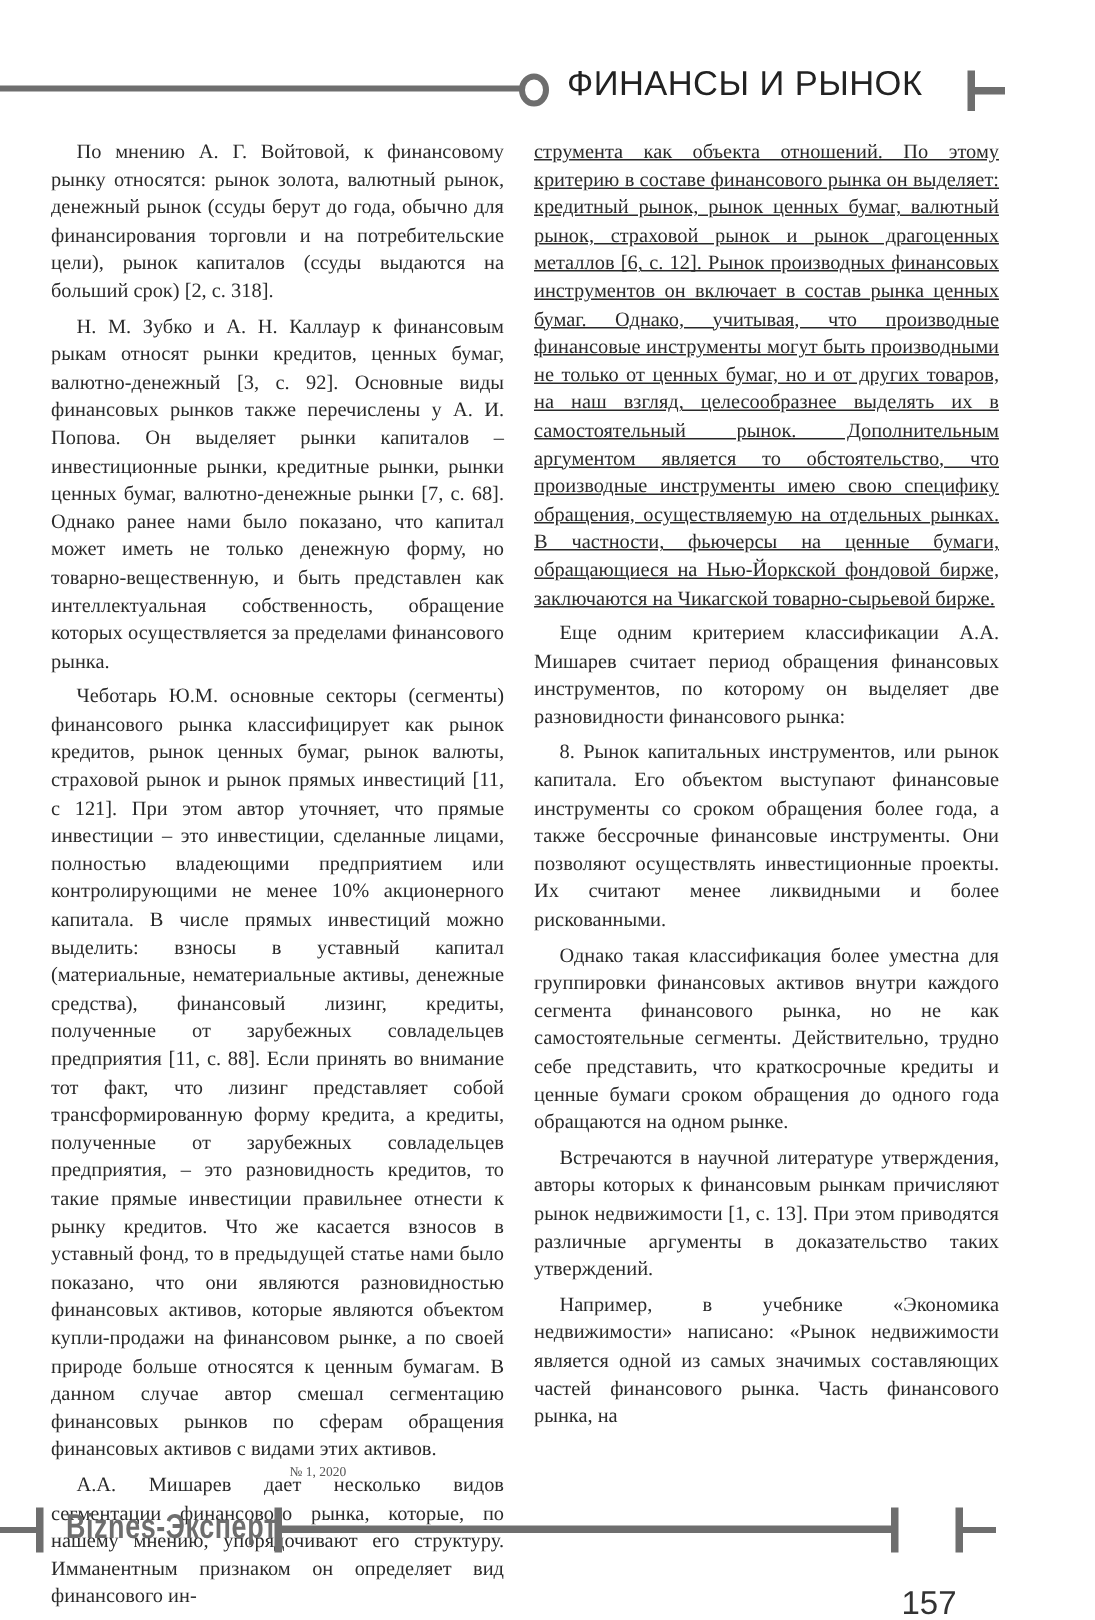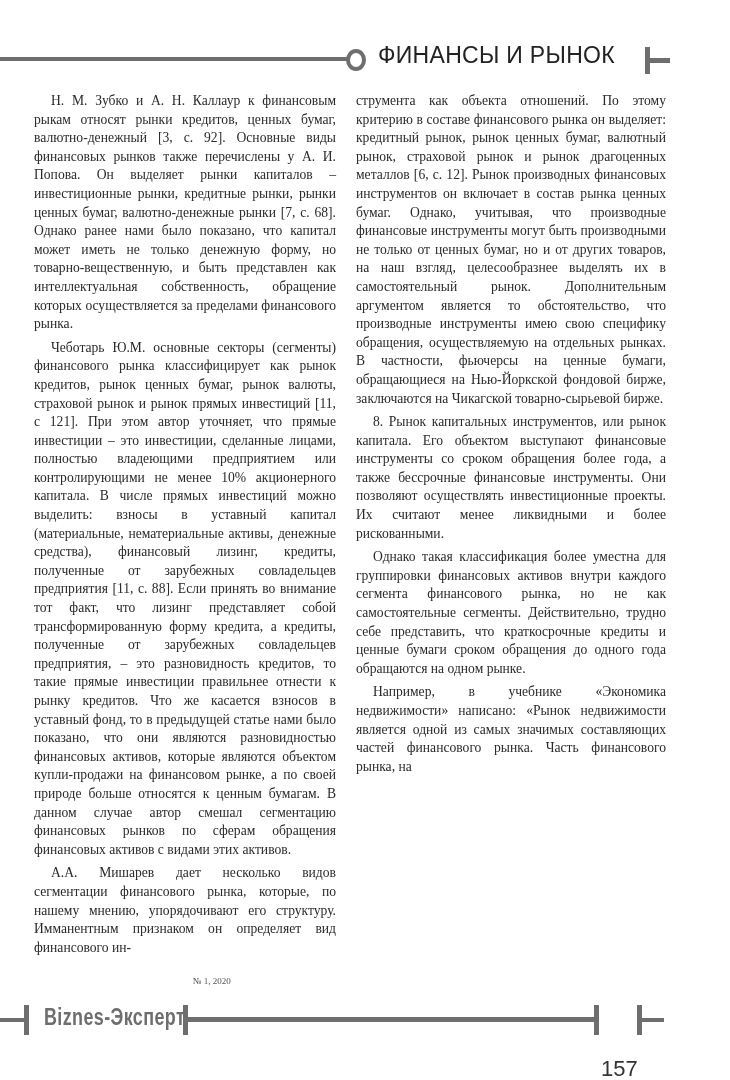--- a/index.html
+++ b/index.html
@@ -10,21 +10,21 @@
   .hdr-ring { position:absolute; left:346px; top:49px; width:12px; height:14px; border:4px solid #6e6e6e; border-radius:50%; background:#fff; }
   .hdr-title { position:absolute; left:378px; top:42px; font-family:"Liberation Sans","DejaVu Sans",sans-serif; font-size:23px; letter-spacing:0.3px; color:#222; white-space:nowrap; }
   .hdr-bar-v { position:absolute; left:645px; top:47px; width:5px; height:27px; background:#6e6e6e; }
   .hdr-bar-h { position:absolute; left:650px; top:58px; width:20px; height:5px; background:#6e6e6e; }
 
   
   .col { position:absolute; top:92px; font-size:13.6px; line-height:18.6px; text-align:justify; hyphens:manual; }
   .col-left { left:34px; width:302px; }
   .col-right { left:356px; width:310px; }
   .col p { margin:0 0 5px 0; text-indent:17px; }
-  .col p.cont { text-indent:0; }
+  .col p.cont { text-indent:0;text-decoration:underline; }
 
   
   .ft-line-l { position:absolute; left:0; top:1018px; width:24px; height:4px; background:#6e6e6e; }
   .ft-bar-l { position:absolute; left:24px; top:1005px; width:5px; height:30px; background:#6e6e6e; }
   .ft-brand { position:absolute; left:44px; top:1004px; font-family:"Liberation Sans","DejaVu Sans",sans-serif; font-weight:bold; font-size:23px; color:#6e6e6e; transform:scaleX(0.78); transform-origin:left top; letter-spacing:0.5px; white-space:nowrap; }
   .ft-bar-m { position:absolute; left:183px; top:1005px; width:5px; height:30px; background:#6e6e6e; }
   .ft-line-m { position:absolute; left:188px; top:1017px; width:406px; height:5px; background:#6e6e6e; }
   .ft-issue { position:absolute; left:193px; top:976px; font-size:9px; color:#555; white-space:nowrap; }
   .ft-bar-r1 { position:absolute; left:594px; top:1005px; width:5px; height:30px; background:#6e6e6e; }
   .ft-page { position:absolute; left:601px; top:1056px; font-family:"Liberation Sans","DejaVu Sans",sans-serif; font-size:22px; color:#333; }
@@ -36,29 +36,32 @@
 
 <div>
   <div class="hdr-line"></div>
   <div class="hdr-ring"></div>
   <div class="hdr-title">ФИНАНСЫ И РЫНОК</div>
   <div class="hdr-bar-v"></div>
   <div class="hdr-bar-h"></div>
 </div>
 
 <div class="col col-left">
+  <p>По мнению А. Г. Войтовой, к финансовому рынку относятся: рынок золота, валютный рынок, денежный рынок (ссуды берут до года, обычно для финансирования торговли и на потребительские цели), рынок капиталов (ссуды выдаются на больший срок) [2, с. 318].</p>
   <p>Н. М. Зубко и А. Н. Каллаур к финансовым рыкам относят рынки кредитов, ценных бумаг, валютно-денежный [3, с. 92]. Основные виды финансовых рынков также перечислены у А. И. Попова. Он выделяет рынки капиталов – инвестиционные рынки, кредитные рынки, рынки ценных бумаг, валютно-денежные рынки [7, с. 68]. Однако ранее нами было показано, что капитал может иметь не только денежную форму, но товарно-вещественную, и быть представлен как интеллектуальная собственность, обращение которых осуществляется за пределами финансового рынка.</p>
   <p>Чеботарь Ю.М. основные секторы (сегменты) финансового рынка классифицирует как рынок кредитов, рынок ценных бумаг, рынок валюты, страховой рынок и рынок прямых инвестиций [11, с 121]. При этом автор уточняет, что прямые инвестиции – это инвестиции, сделанные лицами, полностью владеющими предприятием или контролирующими не менее 10% акционерного капитала. В числе прямых инвестиций можно выделить: взносы в уставный капитал (материальные, нематериальные активы, денежные средства), финансовый лизинг, кредиты, полученные от зарубежных совладельцев предприятия [11, с. 88]. Если принять во внимание тот факт, что лизинг представляет собой трансформированную форму кредита, а кредиты, полученные от зарубежных совладельцев предприятия, – это разновидность кредитов, то такие прямые инвестиции правильнее отнести к рынку кредитов. Что же касается взносов в уставный фонд, то в предыдущей статье нами было показано, что они являются разновидностью финансовых активов, которые являются объектом купли-продажи на финансовом рынке, а по своей природе больше относятся к ценным бумагам. В данном случае автор смешал сегментацию финансовых рынков по сферам обращения финансовых активов с видами этих активов.</p>
   <p>А.А. Мишарев дает несколько видов сегментации финансового рынка, которые, по нашему мнению, упорядочивают его структуру. Имманентным признаком он определяет вид финансового ин-</p>
 </div>
 
 <div class="col col-right">
   <p class="cont">струмента как объекта отношений. По этому критерию в составе финансового рынка он выделяет: кредитный рынок, рынок ценных бумаг, валютный рынок, страховой рынок и рынок драгоценных металлов [6, с. 12]. Рынок производных финансовых инструментов он включает в состав рынка ценных бумаг. Однако, учитывая, что производные финансовые инструменты могут быть производными не только от ценных бумаг, но и от других товаров, на наш взгляд,  целесообразнее выделять их в самостоятельный рынок. Дополнительным аргументом является то обстоятельство, что производные инструменты имею свою специфику обращения, осуществляемую на отдельных рынках. В частности, фьючерсы на ценные бумаги, обращающиеся на Нью-Йоркской фондовой бирже, заключаются на Чикагской товарно-сырьевой бирже.</p>
+  <p>Еще одним критерием классификации А.А. Мишарев считает период обращения финансовых инструментов, по которому он выделяет две разновидности финансового рынка:</p>
   <p>8. Рынок капитальных инструментов, или рынок капитала. Его объектом выступают финансовые инструменты со сроком обращения более года, а также бессрочные финансовые инструменты. Они позволяют осуществлять инвестиционные проекты. Их считают менее ликвидными и более рискованными.</p>
   <p>Однако такая классификация более уместна для группировки финансовых активов внутри каждого сегмента финансового рынка, но не как самостоятельные сегменты. Действительно, трудно себе представить, что краткосрочные кредиты и ценные бумаги сроком обращения до одного года обращаются на одном рынке.</p>
+  <p>Встречаются в научной литературе утверждения, авторы которых к финансовым рынкам причисляют рынок недвижимости [1, с. 13]. При этом приводятся различные аргументы в доказательство таких утверждений.</p>
   <p>Например, в учебнике «Экономика недвижимости» написано: «Рынок недвижимости является одной из самых значимых составляющих частей финансового рынка. Часть финансового рынка, на</p>
 </div>
 
 <div>
   <div class="ft-line-l"></div>
   <div class="ft-bar-l"></div>
   <div class="ft-brand">Biznes-Эксперт</div>
   <div class="ft-bar-m"></div>
   <div class="ft-line-m"></div>
   <div class="ft-issue">№ 1, 2020</div>

